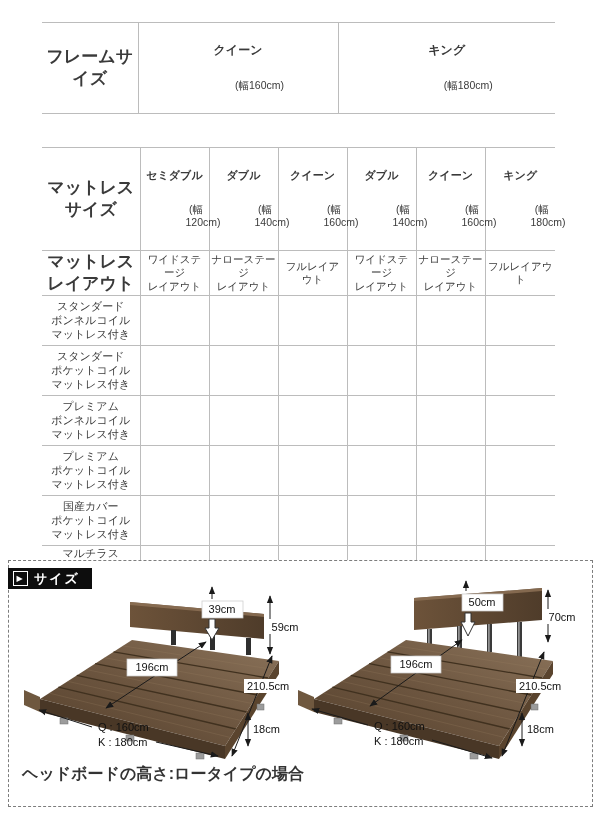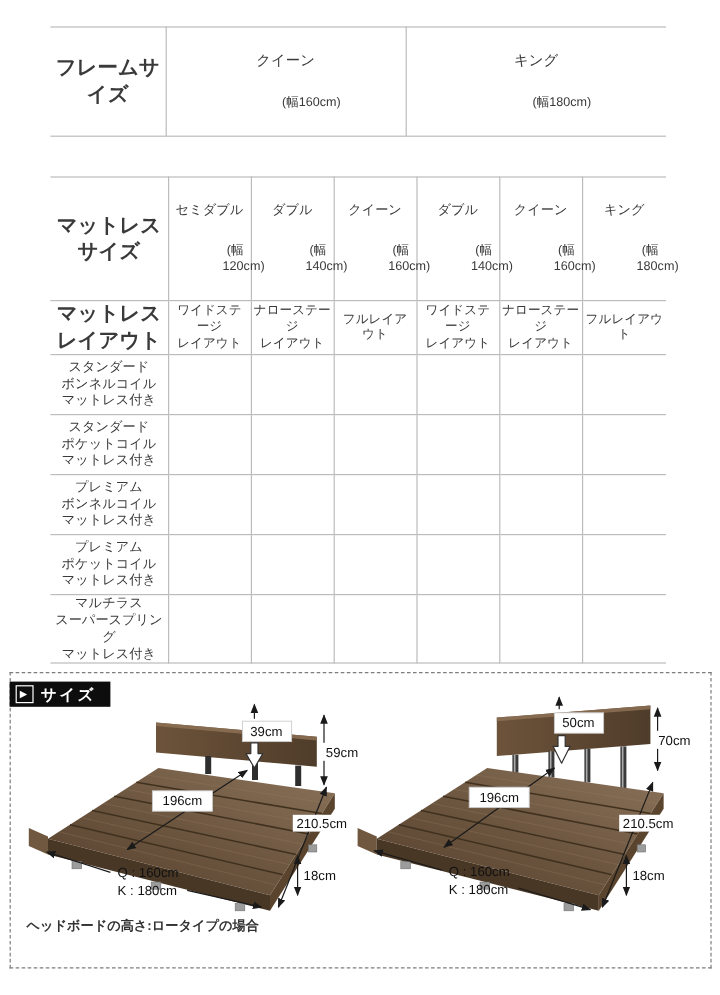--- a/index.html
+++ b/index.html
@@ -9,38 +9,38 @@
   
   table.spec{position:absolute;border-collapse:collapse;table-layout:fixed;background:#fff;}
   table.spec td{border:1px solid #bcbcbc;text-align:center;vertical-align:middle;
                 padding:0 2px;white-space:pre-line;line-height:1.28;}
   table.spec td:first-child{border-left:none;}
   table.spec td:last-child{border-right:none;}
   #frame-table{left:42px;top:22px;width:513px;}
   #mattress-table{left:42px;top:147px;width:513px;}
   .row-label{font-weight:bold;font-size:17px;}
   .cell-label{font-size:11px;}
-  .size-name{font-size:12px;}
+  .size-name{font-size:12px;font-weight:bold;}
   .size-width{font-size:10.5px;padding-left:43px;}
   .layout-cell{font-size:10.5px;}
 
   
   .size-box{position:absolute;left:8px;top:560px;width:583px;height:245px;
             border:1px dashed #7d7d7d;background:#fff;}
   .size-badge{position:absolute;left:8px;top:568px;height:21px;background:#0d0d0d;color:#fff;
               display:flex;align-items:center;gap:6px;padding:0 12px 0 5px;
               font-size:13px;font-weight:bold;letter-spacing:2px;z-index:5;}
   .play-box{width:13px;height:13px;border:1px solid #fff;display:flex;align-items:center;
             justify-content:center;font-size:8px;line-height:1;color:#fff;}
   .bed{position:absolute;width:282px;height:225px;}
   #bed-low{left:22px;top:578px;}
   #bed-high{left:296px;top:578px;}
   .bed svg{display:block;}
-  .bed-caption{position:absolute;left:0;right:0;top:186px;
-               font-size:11px;font-weight:600;color:#333;}
+  .bed-caption{position:absolute;left:0;right:0;top:186px;text-align:center;
+               font-size:16px;font-weight:600;color:#333;}
   svg text{font-family:"Liberation Sans","DejaVu Sans",sans-serif;fill:#111;}
   .dim-line{stroke:#1a1a1a;stroke-width:1;fill:none;}
   .lbl-box{fill:#fff;stroke:#cccccc;stroke-width:0.75;}
   .dim-txt{font-size:11px;}
 </style>
 </head>
 <body>
 
 <div class="page">
 
@@ -145,20 +145,31 @@
 マットレス付き</td>
       <td></td>
           <td></td>
       <td></td>
           <td></td>
       <td></td>
           <td></td>
     </tr>
     <tr style="height:50px">
       <td class="cell-label">プレミアム
+ポケットコイル
+マットレス付き</td>
+      <td></td>
+          <td></td>
+      <td></td>
+          <td></td>
+      <td></td>
+          <td></td>
+    </tr>
+    <tr style="height:50px">
+      <td class="cell-label">国産カバー
 ポケットコイル
 マットレス付き</td>
       <td></td>
           <td></td>
       <td></td>
           <td></td>
       <td></td>
           <td></td>
     </tr>
     <tr style="height:50px">

